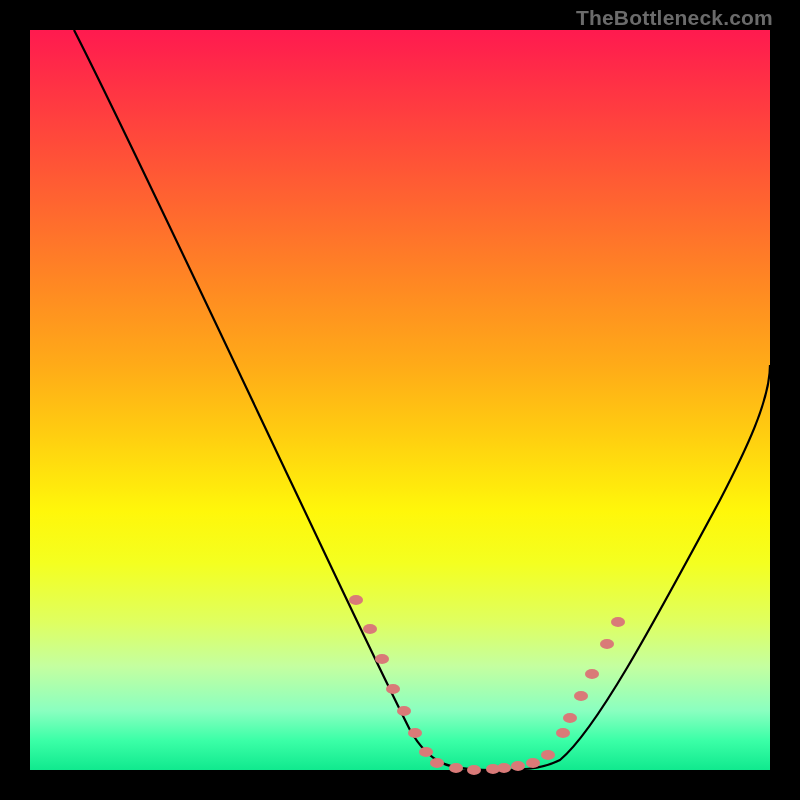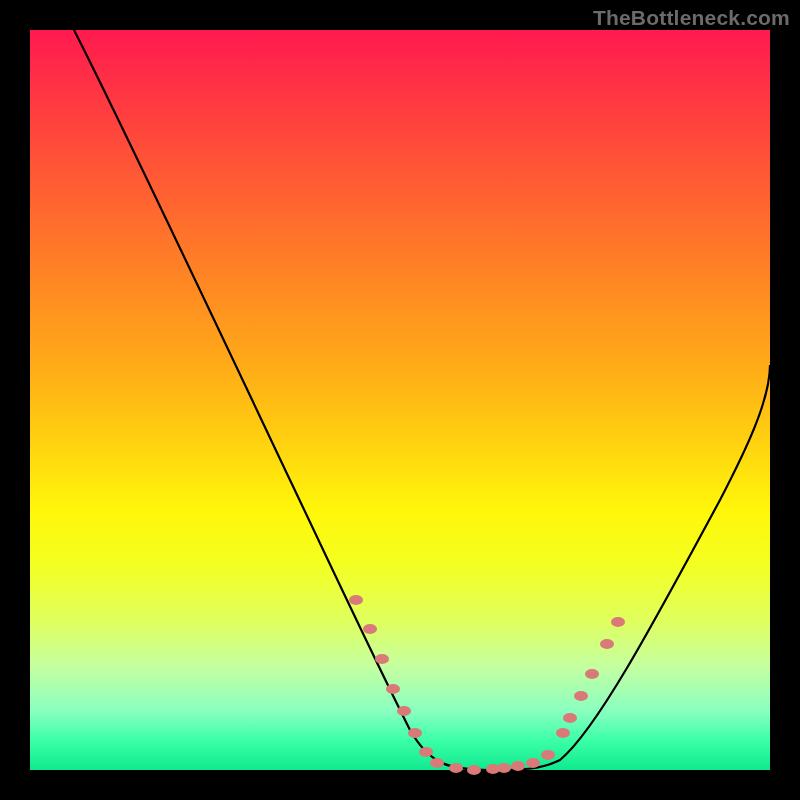--- a/index.html
+++ b/index.html
@@ -33,21 +33,21 @@
       #c4ffa0 86%,
       #8affc0 92%,
       #3bffa7 96%,
       #10e98e 100%
     );
   }
 
   .watermark {
     position: absolute;
     top: 6px;
-    right: 10px;
+    right: 27px;
     color: #6b6b6b;
     font-size: 21px;
     font-weight: 600;
     letter-spacing: 0.2px;
     text-align: center;
   }
 
   svg.curves {
     position: absolute;
     top: 30px;

